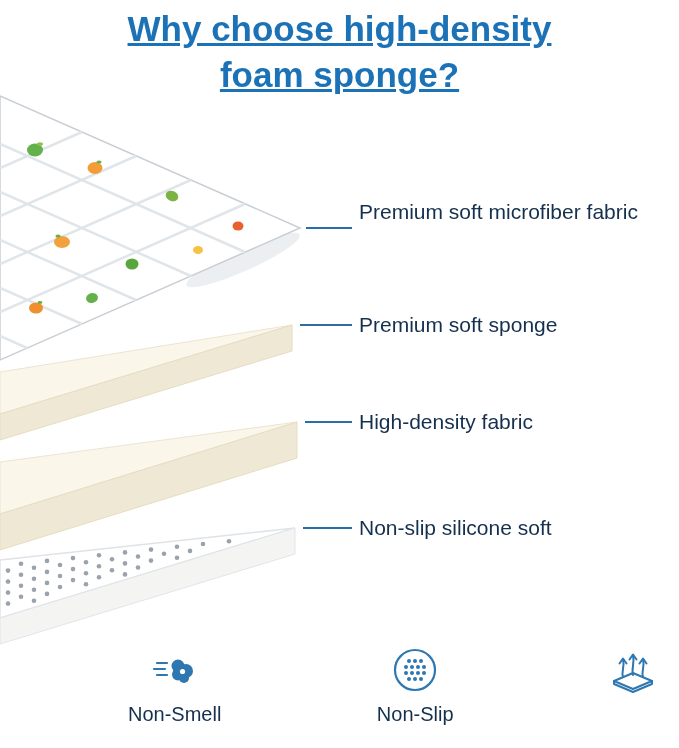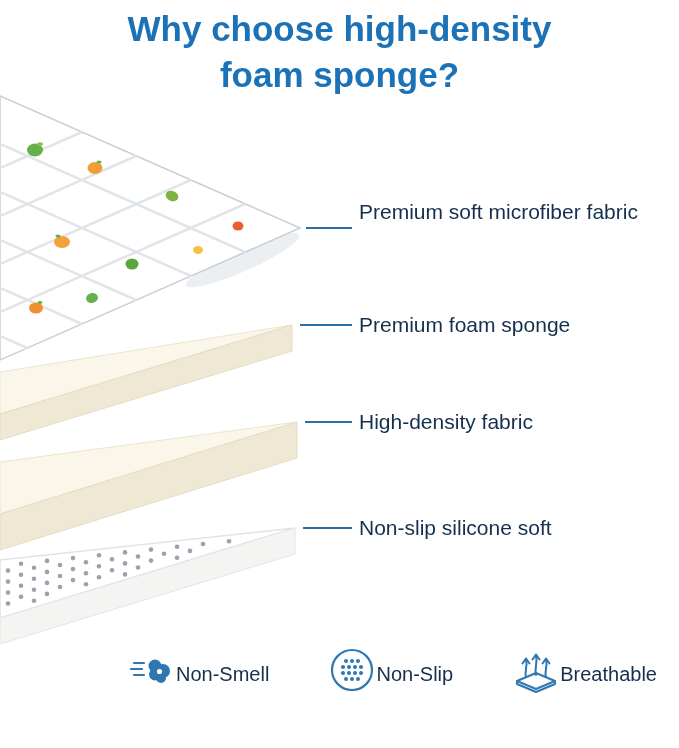--- a/index.html
+++ b/index.html
@@ -2,32 +2,32 @@
 <html><head>
 <meta charset="utf-8">
 <style>
   html,body{margin:0;padding:0;background:#ffffff;}
   .page{
     position:relative;width:679px;height:748px;background:#ffffff;
     font-family:"Liberation Sans", sans-serif;overflow:hidden;
   }
   .title{
     position:absolute;top:6px;left:0;width:679px;text-align:center;
-    color:#1b72b7;font-size:35px;font-weight:bold;line-height:1.32;
+    color:#1b72b7;font-size:35px;font-weight:bold;line-height:1.32;text-decoration:underline;
   }
   .art{position:absolute;top:0;left:0;}
   .callout-label{
     position:absolute;left:359px;height:26px;line-height:26px;
     color:#15304e;font-size:21px;white-space:nowrap;
   }
   .features{
     position:absolute;top:646px;left:128px;right:22px;
     display:flex;justify-content:space-between;align-items:flex-start;
   }
-  .feature{display:flex;flex-direction:row;align-items:center;text-align:right;}
+  .feature{display:flex;flex-direction:column;align-items:center;text-align:right;}
   .feature-label{
     margin-top:9px;color:#14304e;font-size:20px;white-space:nowrap;
   }
   .ficon{display:block;}
 </style>
 </head>
 <body>
 
 <div class="page">
 
@@ -150,21 +150,21 @@
 
     <g stroke="#2b6da5" stroke-width="2.2">
       <line x1="306" y1="228" x2="352" y2="228"></line>
       <line x1="300" y1="325" x2="352" y2="325"></line>
       <line x1="305" y1="422" x2="352" y2="422"></line>
       <line x1="303" y1="528" x2="352" y2="528"></line>
     </g>
   </svg>
 
   <div class="callout-label" style="top:199px">Premium soft microfiber fabric</div>
-  <div class="callout-label" style="top:312px">Premium foam sponge</div>
+  <div class="callout-label" style="top:312px">Premium soft sponge</div>
   <div class="callout-label" style="top:409px">High-density fabric</div>
   <div class="callout-label" style="top:515px">Non-slip silicone soft</div>
 
   <div class="features">
 
     <div class="feature">
       <svg class="ficon" width="48" height="48" viewBox="0 0 48 48">
         <g stroke="#2e77b0" stroke-width="2.2" stroke-linecap="round" fill="none">
           <line x1="6" y1="17" x2="16" y2="17"></line>
           <line x1="3" y1="23" x2="14" y2="23"></line>
@@ -210,18 +210,17 @@
           <polygon points="24,27 43,35 24,43 5,35"></polygon>
           <polyline points="5,35 5,38 24,46 43,38 43,35"></polyline>
           <path d="M14,31 C12,25 16,21 14,13"></path>
           <polyline points="10.5,17.5 14,12.5 17.5,17.5"></polyline>
           <path d="M24,29 C22,23 26,18 24,9"></path>
           <polyline points="20.5,13.5 24,8.5 27.5,13.5"></polyline>
           <path d="M34,31 C32,25 36,21 34,13"></path>
           <polyline points="30.5,17.5 34,12.5 37.5,17.5"></polyline>
         </g>
       </svg>
-      <div class="feature-label">Breathable</div>
     </div>
 
 
   </div>
 </div>
 
 </body></html>

